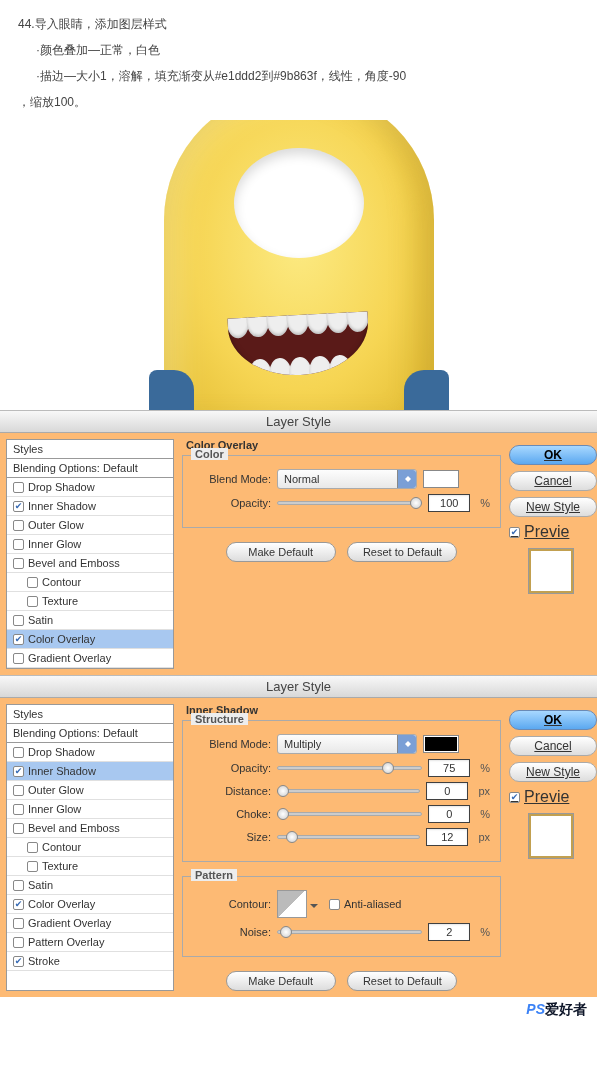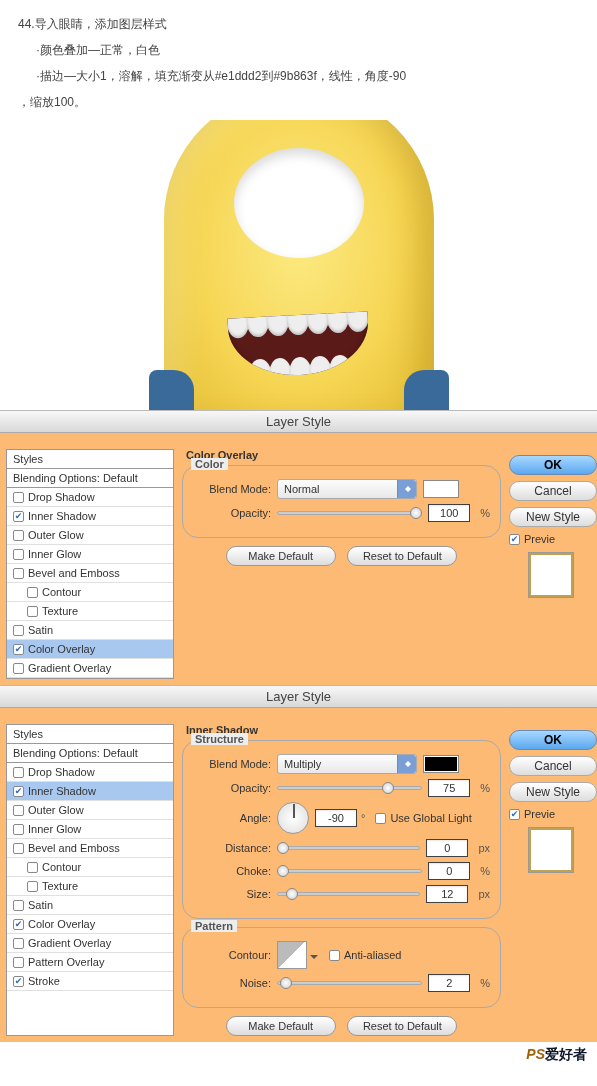--- a/index.html
+++ b/index.html
@@ -14,32 +14,32 @@
 .teeth { display: flex; }
 .teeth.top { margin-top: -10px; }
 .teeth.bot { margin-top: 22px; }
 .tooth { width: 22px; height: 30px; background: #eee; border-radius: 0 0 50% 50%; margin: 0 -1px; box-shadow: inset 0 -2px 3px rgba(0,0,0,0.2); }
 .teeth.bot .tooth { border-radius: 50% 50% 0 0; }
 .overall { position: absolute; left: 0; bottom: 0; width: 45px; height: 40px; background: #3a6a9a; border-radius: 8px 20px 0 0; }
 .overall.r { left: auto; right: 0; border-radius: 20px 8px 0 0; }
 
 .dialog { width: 597px; background: #fdba74; border-top: 1px solid #bbb; }
 .dlg-title { height: 22px; text-align: center; font-size: 13px; color: #444; line-height: 22px; background: linear-gradient(#f8f8f8, #d8d8d8); border-bottom: 1px solid #aaa; }
-.dlg-body { display: flex; padding: 16px 0 6px 6px; gap: 8px; }
+.dlg-body { display: flex; padding: 6px 0 6px 6px; gap: 8px; }
 .styles-list { width: 168px; border: 1px solid #999; background: #fff; font-size: 11px; }
 .styles-list .hdr { padding: 3px 6px; background: #fff; border-bottom: 1px solid #999; }
 .styles-list .row { padding: 3px 6px; display: flex; align-items: center; gap: 4px; border-bottom: 1px solid #e0e0e0; cursor: pointer; }
 .styles-list .row.indent { padding-left: 20px; }
 .styles-list .row.selected { background: #a8c8f0; }
 .styles-list .row.blending { border-bottom: 1px solid #999; }
 .chk { width: 11px; height: 11px; border: 1px solid #888; background: #fff; display: inline-flex; align-items: center; justify-content: center; font-size: 9px; color: #3b6db5; border-radius: 2px; }
 .chk.on::after { content: "✔"; }
 
 .panel-mid { flex: 1; min-width: 0; }
-.fieldset { border: 1px solid #aaa; border-radius: 16px; padding: 8px 10px 10px 10px; margin-bottom: 8px; position: relative; }
+.fieldset { border: 1px solid #aaa; border-radius: 0; padding: 8px 10px 10px 10px; margin-bottom: 14px; position: relative; }
 .fieldset > .legend { position: absolute; top: -8px; left: 8px; background: #ededed; padding: 0 4px; font-size: 11px; font-weight: bold; color: #555; }
 .form-row { display: flex; align-items: center; margin: 5px 0; font-size: 11px; }
 .form-row .lbl { width: 78px; text-align: right; margin-right: 6px; color: #333; }
 .select { flex: 0 0 140px; height: 20px; border: 1px solid #aaa; border-radius: 3px; background: linear-gradient(#fdfdfd,#e8e8e8); display: flex; align-items: center; padding: 0 6px; position: relative; }
 .select::after { content: ""; position: absolute; right: 0; top: 0; width: 18px; height: 100%; background: #7a9fd6; border-left: 1px solid #888; border-radius: 0 3px 3px 0; }
 .select .arr { position: absolute; right: 5px; top: 3px; width: 0; height: 0; border: 3px solid transparent; border-bottom-color: #fff; z-index: 1;}
 .select .arr2 { position: absolute; right: 5px; bottom: 3px; width: 0; height: 0; border: 3px solid transparent; border-top-color: #fff; z-index:1;}
 .swatch { width: 36px; height: 18px; border: 1px solid #888; margin-left: 6px; box-shadow: inset 0 0 0 1px #fff; }
 .swatch.white { background: #fff; }
 .swatch.black { background: #000; }
@@ -49,29 +49,29 @@
 .slider .thumb { position: absolute; top: 50%; width: 12px; height: 12px; margin-top: -6px; background: radial-gradient(#fff,#ccc); border: 1px solid #888; border-radius: 50%; }
 .numbox { width: 42px; height: 18px; border: 1px solid #404040; background: #fff; text-align: center; font-size: 11px; line-height: 16px; box-shadow: inset 0 1px 2px rgba(0,0,0,0.1); }
 .unit { margin-left: 4px; color: #555; }
 .btn-row { text-align: center; margin-top: 8px; }
 .mac-btn { display: inline-block; min-width: 110px; height: 20px; border: 1px solid #999; border-radius: 10px; background: linear-gradient(#fff,#ddd); font-size: 11px; line-height: 18px; text-align: center; margin: 0 4px; cursor: pointer; }
 .angle-dial { width: 32px; height: 32px; border: 1px solid #999; border-radius: 50%; background: radial-gradient(#fff,#ddd); position: relative; margin-right: 6px; }
 .angle-dial .needle { position: absolute; left: 50%; top: 50%; width: 2px; height: 14px; background: #555; transform-origin: top center; transform: rotate(180deg); }
 .contour-sw { width: 30px; height: 28px; border: 1px solid #999; background: linear-gradient(135deg, #bbb 0%, #bbb 49%, #fff 50%, #fff 100%); margin-right: 4px; position: relative; }
 .contour-sw::after { content:""; position:absolute; right:-12px; top:50%; width:0; height:0; border:4px solid transparent; border-top-color:#555; }
 
-.panel-right { width: 88px; padding-top: 6px; }
+.panel-right { width: 88px; padding-top: 6px; text-decoration: underline; }
 .aqua-btn { height: 20px; border-radius: 10px; margin-bottom: 6px; text-align: center; font-size: 12px; line-height: 18px; cursor: pointer; border: 1px solid #6a8ab5; }
 .aqua-btn.primary { background: linear-gradient(#a8d8ff,#5ba8f0); color: #000; font-weight: bold; }
 .aqua-btn.normal { background: linear-gradient(#fff,#ddd); border-color: #aaa; }
-.prev-row { display: flex; align-items: center; gap: 4px; font-size: 11px; margin: 4px 0 8px 0; }
+.prev-row { display: flex; align-items: center; gap: 4px; font-size: 16px; margin: 4px 0 8px 0; }
 .prev-swatch { width: 44px; height: 44px; background: #fff; border: 2px solid #c2a050; margin-left: 20px; box-shadow: 0 0 0 1px #999; }
 
 .watermark { text-align: right; padding: 4px 10px 8px 0; font-size: 14px; }
-.watermark .ps { color: #a16207; font-weight: bold; font-style: italic; }
+.watermark .ps { color: #3b82f6; font-weight: bold; font-style: italic; }
 .watermark .ahz { color: #0f172a; font-weight: bold; }
 </style>
 </head>
 <body>
 
 <div class="article">
   <p>44.导入眼睛，添加图层样式</p>
   <p style="padding-left:18px">·颜色叠加—正常，白色</p>
   <p style="padding-left:18px">·描边—大小1，溶解，填充渐变从#e1ddd2到#9b863f，线性，角度-90</p>
   <p>，缩放100。</p>
@@ -276,31 +276,20 @@
           <div class="slider-wrap">
             <div class="slider">
                 <div class="track"></div>
                 <div class="thumb" style="left:72%"></div>
               </div>
             <div class="numbox">75</div>
             <span class="unit">%</span>
           </div>
         </div>
         <div class="form-row">
-          <div class="lbl">Angle:</div>
-          <div class="angle-dial">
-              <div class="needle"></div>
-            </div>
-          <div class="numbox">-90</div>
-          <span class="unit">°</span>
-          <span style="width:10px"></span>
-          <span class="chk"></span>
-          <span style="margin-left:4px">Use Global Light</span>
-        </div>
-        <div class="form-row">
           <div class="lbl">Distance:</div>
           <div class="slider-wrap">
             <div class="slider">
                 <div class="track"></div>
                 <div class="thumb" style="left:0"></div>
               </div>
             <div class="numbox">0</div>
             <span class="unit">px</span>
           </div>
         </div>

